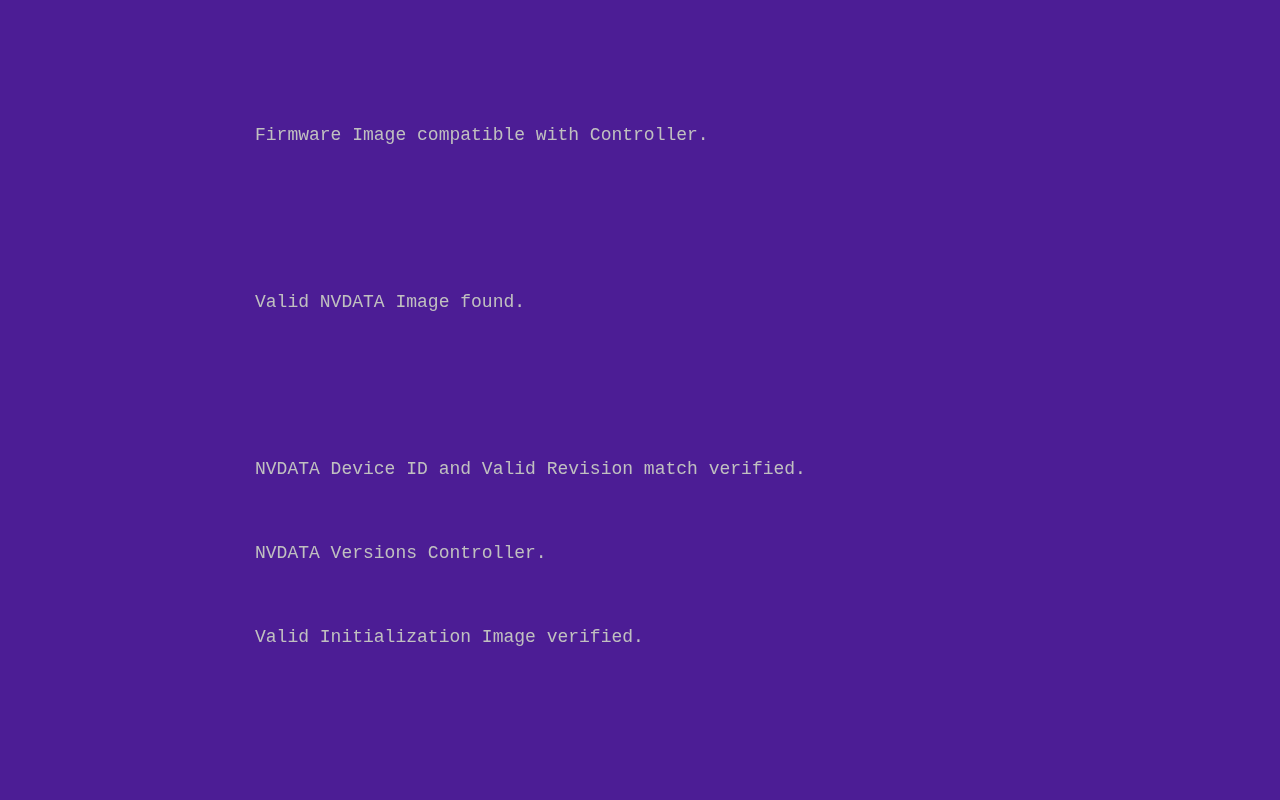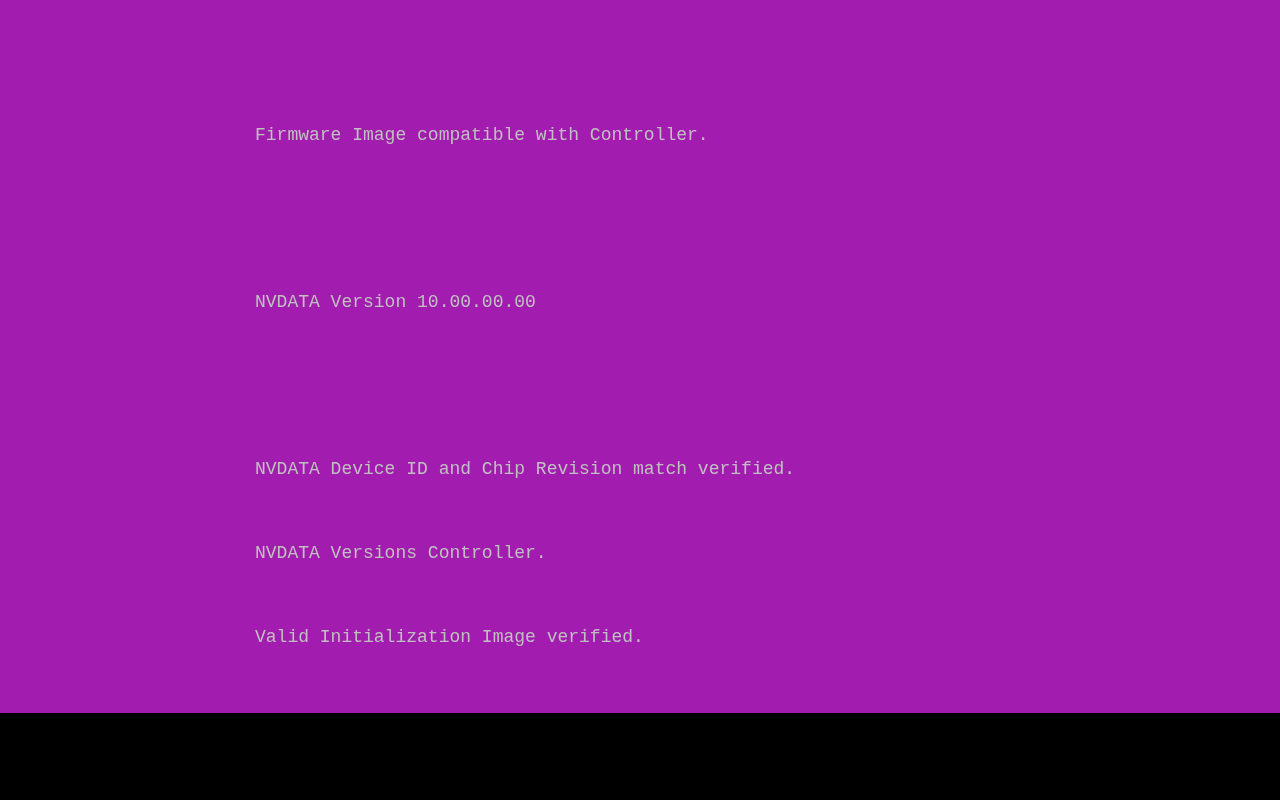--- a/index.html
+++ b/index.html
@@ -8,22 +8,22 @@
       box-sizing: border-box;
     }
     html, body {
       width: 1280px;
       height: 800px;
       background-color: #000000;
       overflow: hidden;
     }
     .terminal {
       width: 1280px;
-      height: 713px;
-      background-color: #a21caf;
+      height: 800px;
+      background-color: #4c1d95;
       color: #c0c0c0;
       font-family: 'Courier New', Courier, monospace;
       font-size: 18px;
       line-height: 1.55;
       padding: 10px 0 10px 0;
       white-space: pre;
     }
     .terminal-content {
       padding-left: 0;
     }
@@ -36,23 +36,23 @@
       50% { opacity: 0; }
     }
   </style>
 </head>
 <body>
 
 <div class="terminal">
   <div class="terminal-content">
     <span class="line">Firmware Image compatible with Controller.</span>
     <span class="line">&nbsp;</span>
-    <span class="line">NVDATA Version 10.00.00.00</span>
+    <span class="line">Valid NVDATA Image found.</span>
     <span class="line">&nbsp;</span>
-    <span class="line">NVDATA Device ID and Chip Revision match verified.</span>
+    <span class="line">NVDATA Device ID and Valid Revision match verified.</span>
     <span class="line">NVDATA Versions Controller.</span>
     <span class="line">Valid Initialization Image verified.</span>
     
     
     
     
     
     
     
     

